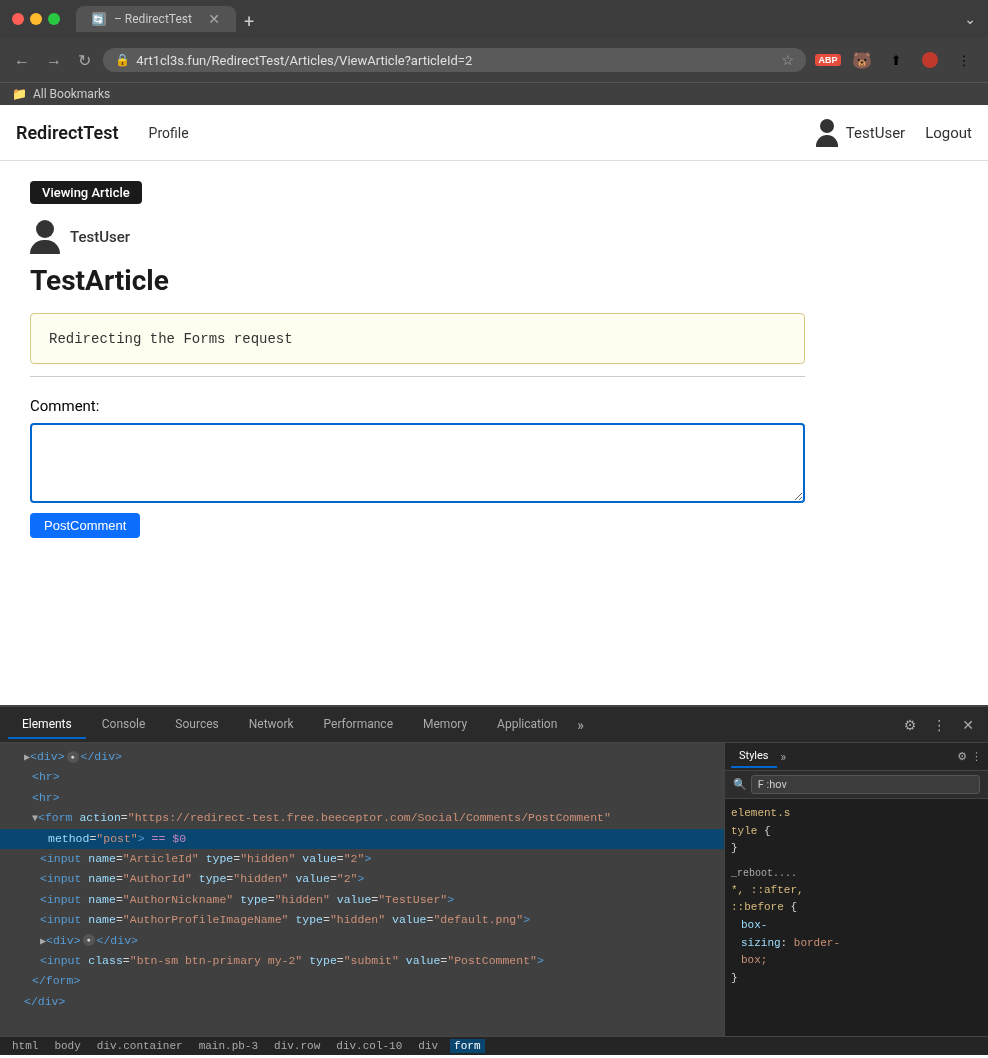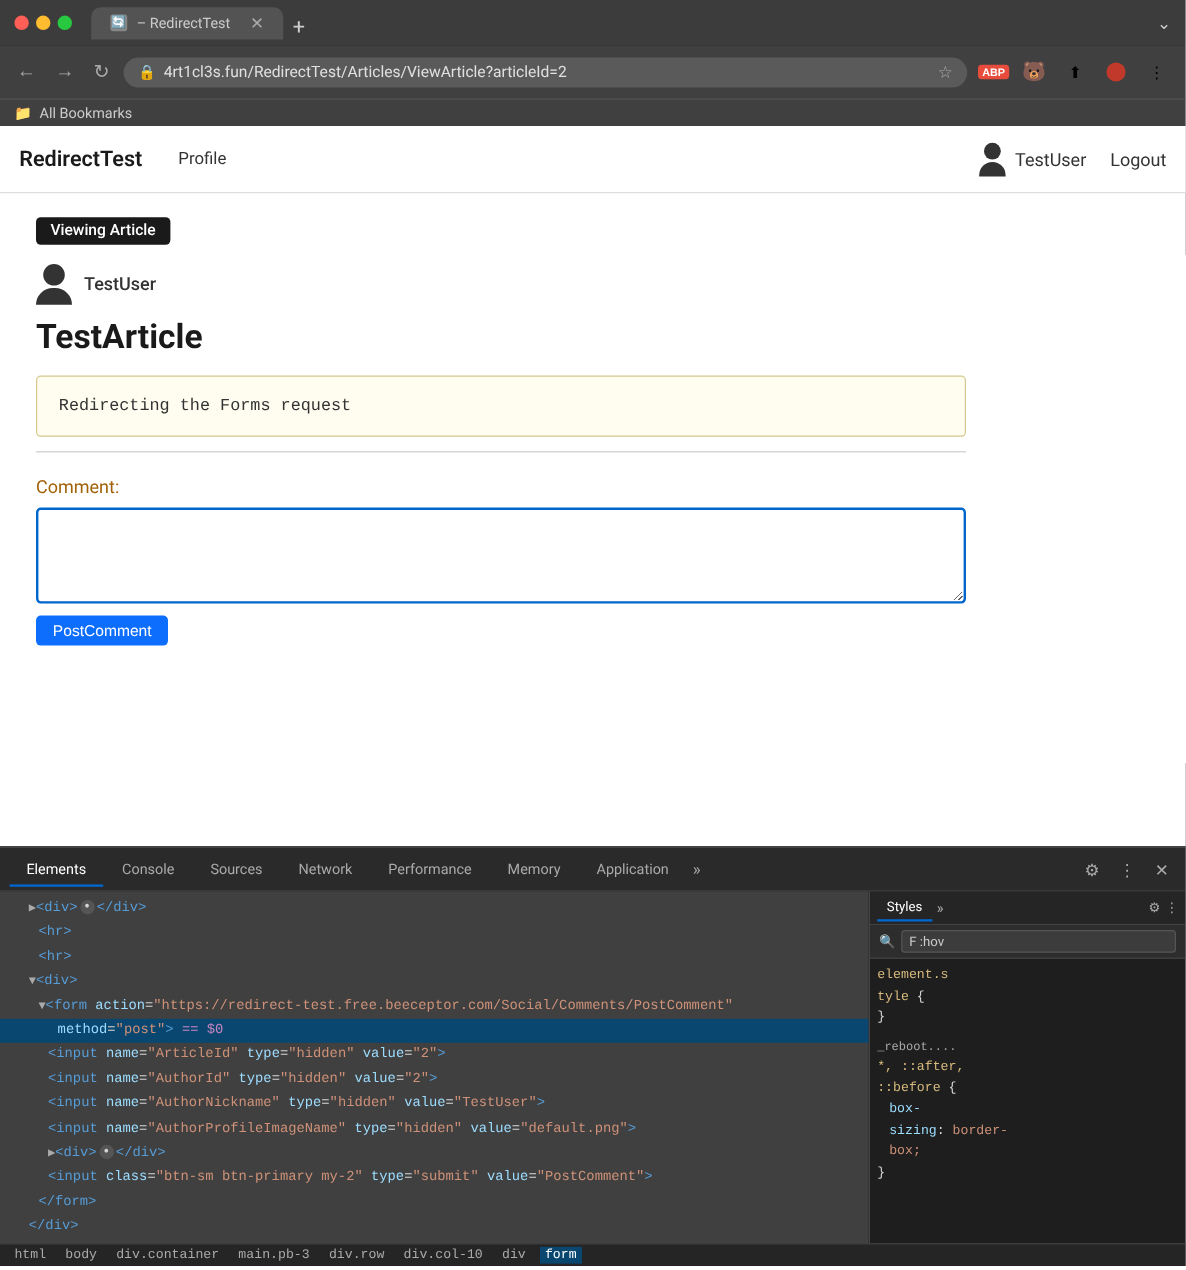--- a/index.html
+++ b/index.html
@@ -244,21 +244,21 @@
 
     .article-divider {
       border: none;
       border-top: 1px solid #ccc;
       max-width: 775px;
       margin: 12px 0;
     }
 
     .comment-label {
       font-size: 15px;
-      color: #a16207;
+      color: #000000;
       margin-bottom: 8px;
       margin-top: 20px;
     }
     .comment-textarea {
       width: 775px;
       height: 80px;
       border: 2px solid #0066cc;
       border-radius: 4px;
       padding: 8px;
       font-size: 14px;
@@ -537,21 +537,20 @@
         <button class="devtools-action-btn">✕</button>
       </div>
     </div>
 
     <div class="devtools-body">
 
       <div class="devtools-elements">
         <div class="de-line"><span style="margin-left:16px"></span><span class="de-triangle">▶</span><span class="de-tag">&lt;div&gt;</span><span class="de-circle" style="font-size:7px">●</span><span class="de-tag">&lt;/div&gt;</span></div>
         <div class="de-line"><span style="margin-left:24px"></span><span class="de-tag">&lt;hr&gt;</span></div>
         <div class="de-line"><span style="margin-left:24px"></span><span class="de-tag">&lt;hr&gt;</span></div>
-        <div class="de-line"><span style="margin-left:16px"></span><span class="de-triangle">▼</span><span class="de-tag">&lt;div&gt;</span></div>
         <div class="de-line"><span style="margin-left:24px"></span><span class="de-triangle">▼</span><span class="de-tag">&lt;form </span><span class="de-attr-name">action</span><span class="de-attr-eq">=</span><span class="de-attr-value">"https://redirect-test.free.beeceptor.com/Social/Comments/PostComment"</span></div>
         <div class="de-line selected"><span style="margin-left:40px"></span><span class="de-attr-name">method</span><span class="de-attr-eq">=</span><span class="de-attr-value">"post"</span><span class="de-tag">&gt;</span> <span style="color:#c586c0">== </span><span class="de-dollar">$0</span></div>
         <div class="de-line"><span style="margin-left:32px"></span><span class="de-tag">&lt;input </span><span class="de-attr-name">name</span><span class="de-attr-eq">=</span><span class="de-attr-value">"ArticleId"</span><span class="de-tag"> </span><span class="de-attr-name">type</span><span class="de-attr-eq">=</span><span class="de-attr-value">"hidden"</span><span class="de-tag"> </span><span class="de-attr-name">value</span><span class="de-attr-eq">=</span><span class="de-attr-value">"2"</span><span class="de-tag">&gt;</span></div>
         <div class="de-line"><span style="margin-left:32px"></span><span class="de-tag">&lt;input </span><span class="de-attr-name">name</span><span class="de-attr-eq">=</span><span class="de-attr-value">"AuthorId"</span><span class="de-tag"> </span><span class="de-attr-name">type</span><span class="de-attr-eq">=</span><span class="de-attr-value">"hidden"</span><span class="de-tag"> </span><span class="de-attr-name">value</span><span class="de-attr-eq">=</span><span class="de-attr-value">"2"</span><span class="de-tag">&gt;</span></div>
         <div class="de-line"><span style="margin-left:32px"></span><span class="de-tag">&lt;input </span><span class="de-attr-name">name</span><span class="de-attr-eq">=</span><span class="de-attr-value">"AuthorNickname"</span><span class="de-tag"> </span><span class="de-attr-name">type</span><span class="de-attr-eq">=</span><span class="de-attr-value">"hidden"</span><span class="de-tag"> </span><span class="de-attr-name">value</span><span class="de-attr-eq">=</span><span class="de-attr-value">"TestUser"</span><span class="de-tag">&gt;</span></div>
         <div class="de-line"><span style="margin-left:32px"></span><span class="de-tag">&lt;input </span><span class="de-attr-name">name</span><span class="de-attr-eq">=</span><span class="de-attr-value">"AuthorProfileImageName"</span><span class="de-tag"> </span><span class="de-attr-name">type</span><span class="de-attr-eq">=</span><span class="de-attr-value">"hidden"</span><span class="de-tag"> </span><span class="de-attr-name">value</span><span class="de-attr-eq">=</span><span class="de-attr-value">"default.png"</span><span class="de-tag">&gt;</span></div>
         <div class="de-line"><span style="margin-left:32px"></span><span class="de-triangle">▶</span><span class="de-tag">&lt;div&gt;</span><span class="de-circle" style="font-size:7px">●</span><span class="de-tag">&lt;/div&gt;</span></div>
         <div class="de-line"><span style="margin-left:32px"></span><span class="de-tag">&lt;input </span><span class="de-attr-name">class</span><span class="de-attr-eq">=</span><span class="de-attr-value">"btn-sm btn-primary my-2"</span><span class="de-tag"> </span><span class="de-attr-name">type</span><span class="de-attr-eq">=</span><span class="de-attr-value">"submit"</span><span class="de-tag"> </span><span class="de-attr-name">value</span><span class="de-attr-eq">=</span><span class="de-attr-value">"PostComment"</span><span class="de-tag">&gt;</span></div>
         <div class="de-line"><span style="margin-left:24px"></span><span class="de-tag">&lt;/form&gt;</span></div>
         <div class="de-line"><span style="margin-left:16px"></span><span class="de-tag">&lt;/div&gt;</span></div>

